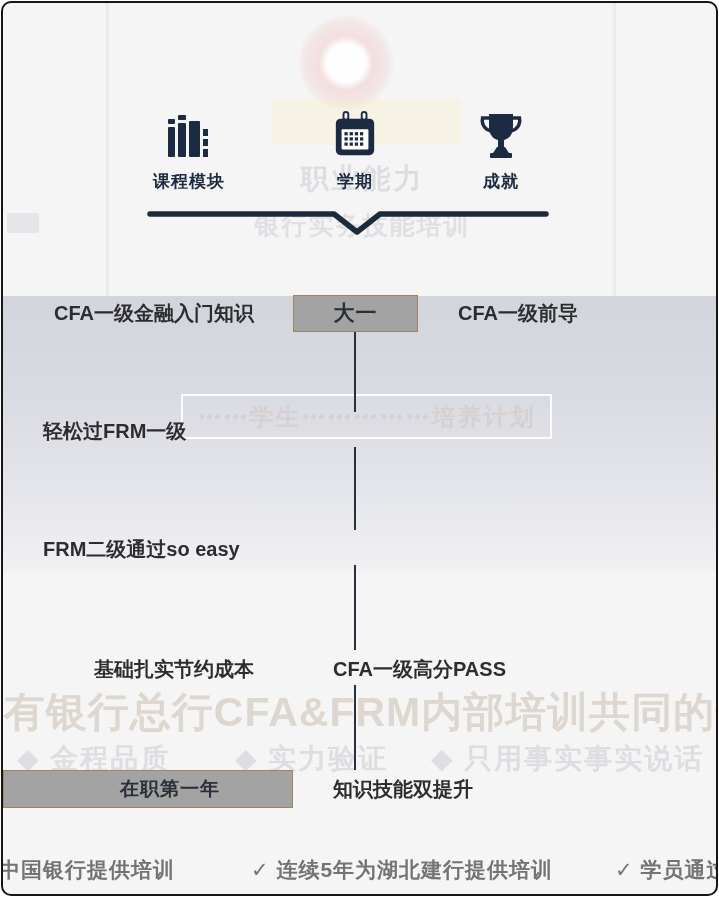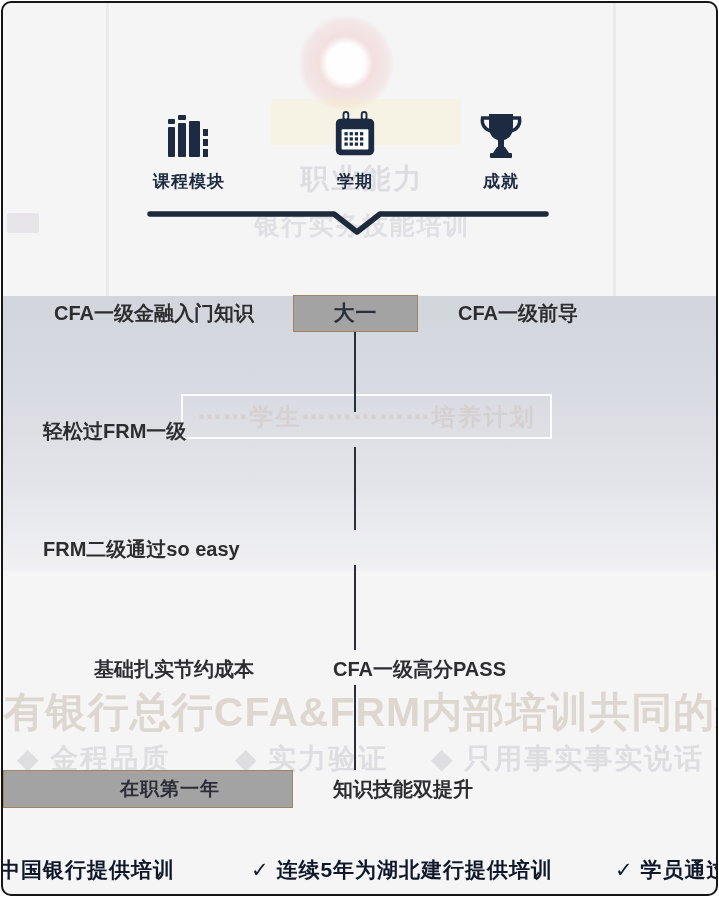--- a/index.html
+++ b/index.html
@@ -21,21 +21,21 @@
   .hcol .ic{height:56px;display:flex;align-items:flex-end;}
   .hcol .lab{font-size:17px;font-weight:700;color:#1d2b42;letter-spacing:1px;white-space:nowrap;}
   .hc1{left:116px}.hc2{left:282px}.hc3{left:428px}
   
   .wm{position:absolute;white-space:nowrap;font-weight:700;pointer-events:none;}
   .wm-career{left:0;width:719px;text-align:center;top:157px;font-size:28px;color:#dcdce1;letter-spacing:3px;}
   .wm-bank{left:0;width:719px;text-align:center;top:206px;font-size:25px;color:#e0e0e4;letter-spacing:2px;}
   .wm-big{left:50%;transform:translateX(-50%);top:682px;font-size:41px;color:#ded7d0;letter-spacing:1px;}
   .wm-bullet{top:737px;font-size:28px;color:#dedee2;letter-spacing:2px;}
   .wm-b1{left:14px}.wm-b2{left:232px}.wm-b3{left:428px}
-  .wm-foot{top:853px;font-size:21px;color:#0f172a;letter-spacing:1px;}
+  .wm-foot{top:853px;font-size:21px;color:#737373;letter-spacing:1px;}
   .wm-f1{left:-4px}.wm-f2{left:248px}.wm-f3{left:612px}
   
   .bracket{position:absolute;left:0;top:0;}
   
   .band{position:absolute;left:0;top:293px;width:719px;height:275px;
     background:linear-gradient(180deg,#d3d5dd 0%,#d9dbe2 35%,#e4e5ea 70%,#f1f1f4 100%);}
   .plan-box{position:absolute;left:178px;top:391px;width:367px;height:41px;
     border:2px solid rgba(255,255,255,.9);display:flex;align-items:center;justify-content:center;}
   .plan-box span{font-size:24px;font-weight:700;color:rgba(214,206,206,.85);
     letter-spacing:2px;white-space:nowrap;}

